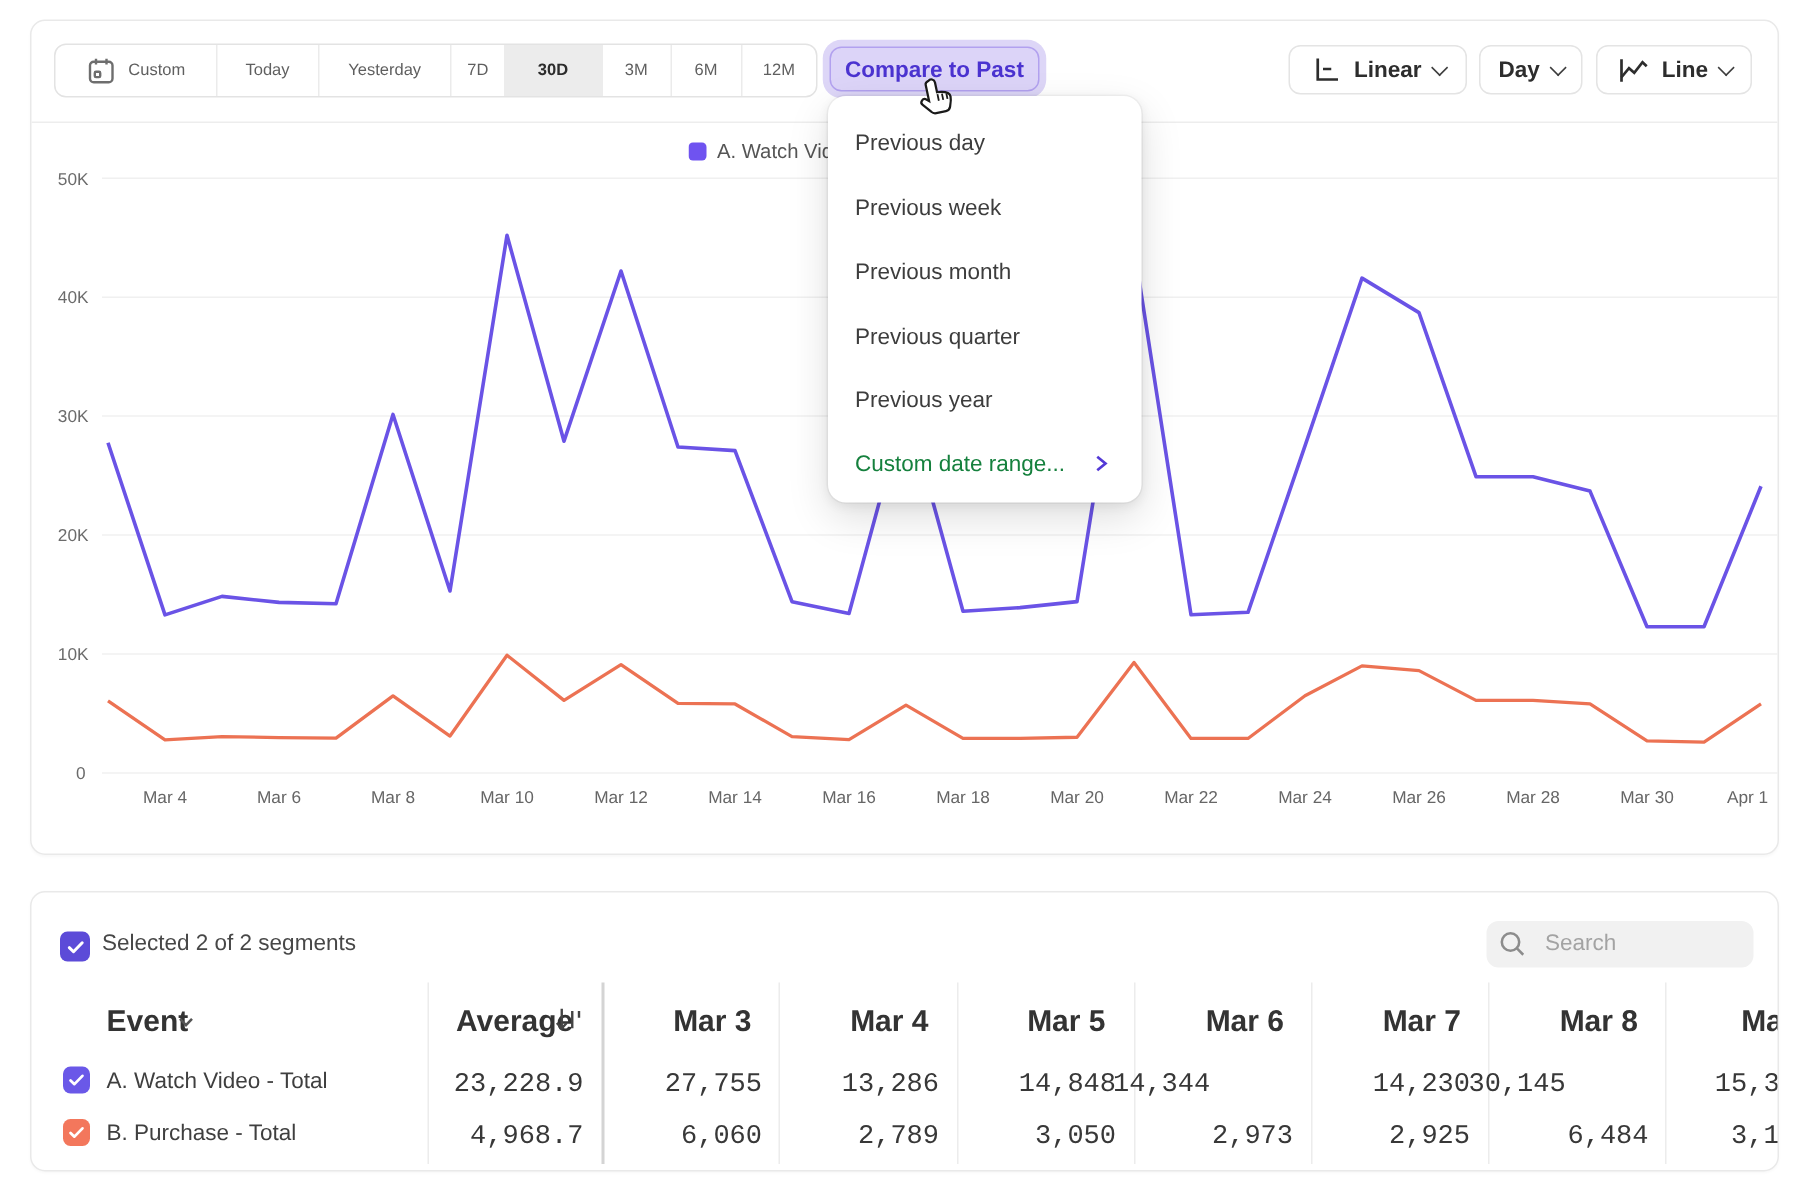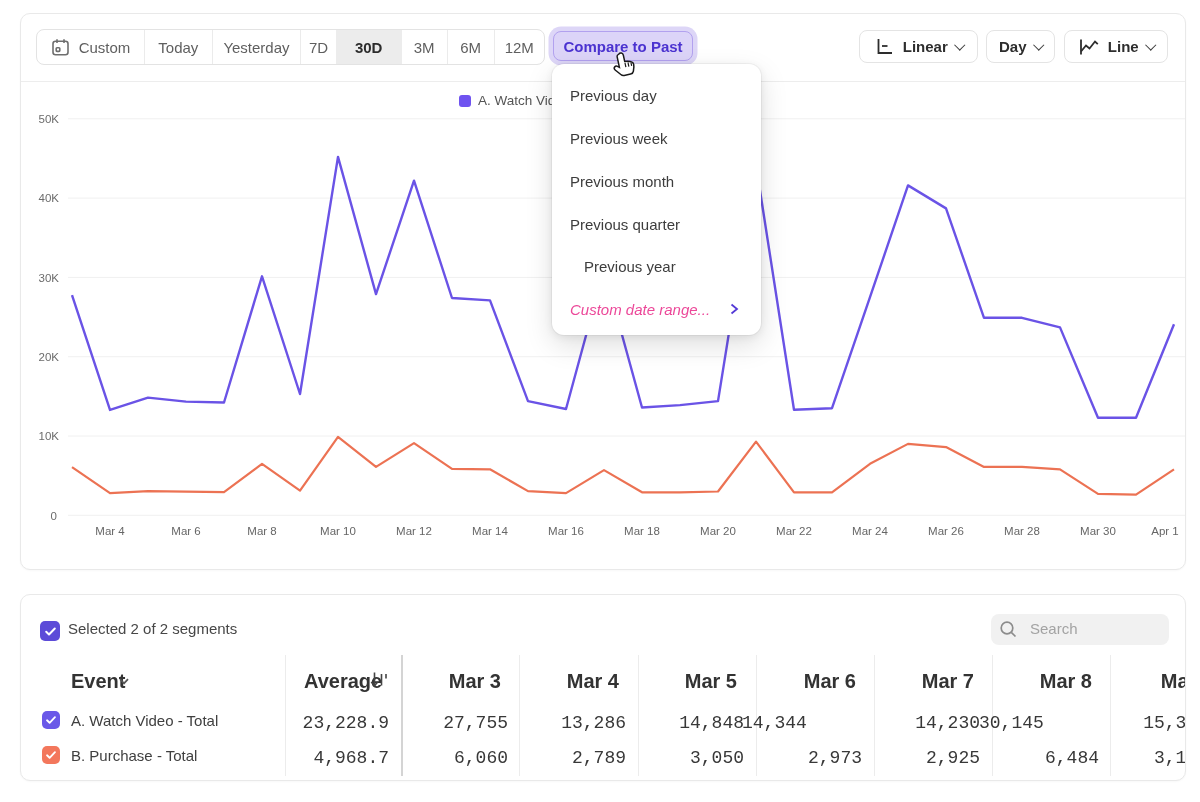--- a/index.html
+++ b/index.html
@@ -1,21 +1,21 @@
 <!DOCTYPE html>
 <html><head>
 <meta charset="utf-8">
 <style>
   * { margin:0; padding:0; box-sizing:border-box; }
   html,body { width:1200px; height:802px; background:#fff; font-family:"Liberation Sans",sans-serif; overflow:hidden; position:relative; }
   .abs { position:absolute; }
   .card { position:absolute; background:#fff; border:1px solid #e9e9e9; border-radius:10px; box-shadow:0 1px 2px rgba(0,0,0,0.03); }
   
   .tb { position:absolute; left:36px; top:29px; width:509px; height:36px; border:1px solid #e3e3e3; border-radius:8px; display:flex; align-items:stretch; overflow:hidden; background:#fff; }
-  .seg { display:flex; align-items:center; justify-content:center; font-size:15px; color:#5f5f5f; border-right:1px solid #ebebeb; }
+  .seg { display:flex; align-items:center; justify-content:center; font-size:11px; color:#5f5f5f; border-right:1px solid #ebebeb; }
   .seg:last-child { border-right:none; }
   .seg.sel { background:#ececec; color:#2c2c2c; font-weight:bold; border-right:none; }
   .btn { position:absolute; border:1px solid #e4e4e4; border-radius:8px; background:#fff; display:flex; align-items:center; justify-content:center; font-size:15px; font-weight:bold; color:#2d2d2d; gap:8px; }
   .chev { width:7.5px; height:7.5px; margin-top:-4px; border-right:1.8px solid #3c3c3c; border-bottom:1.8px solid #3c3c3c; transform:rotate(45deg); display:inline-block; }
   
   .cmp { position:absolute; left:553px; top:31px; width:140px; height:30px; background:#dcd4f8; border:1.5px solid #b2a1ef; border-radius:8px; box-shadow:0 0 0 4.5px #ddd6f7; color:#4b33d0; font-weight:bold; font-size:15px; display:flex; align-items:center; justify-content:center; }
   
   .menu { position:absolute; left:552px; top:64px; width:209px; height:271px; background:#fff; border-radius:12px; box-shadow:0 0 0 1px rgba(0,0,0,0.04), 0 10px 28px rgba(0,0,0,0.13), 0 2px 8px rgba(0,0,0,0.07); z-index:30; }
   .mi { position:absolute; left:18px; font-size:15px; color:#3d3d3d; white-space:nowrap; }
   
@@ -110,22 +110,22 @@
     </svg>
   <span>Line</span>
     <span class="chev"></span>
 </div>
 
 <div class="menu">
   <div class="mi" style="top:23px;">Previous day</div>
   <div class="mi" style="top:66px;">Previous week</div>
   <div class="mi" style="top:109px;">Previous month</div>
   <div class="mi" style="top:152px;">Previous quarter</div>
-  <div class="mi" style="top:194px;margin-left:14px;">Previous year</div>
-  <div class="mi" style="top:237px; color:#ec4899;font-style:italic;">Custom date range...</div>
+  <div class="mi" style="top:194px;">Previous year</div>
+  <div class="mi" style="top:237px; color:#15803d;">Custom date range...</div>
   <svg class="abs" style="left:176px; top:238px;" width="12" height="14" viewBox="0 0 12 14" fill="none" stroke="#5339d6" stroke-width="1.8">
       <path d="M3.5 2.5 L9 7 L3.5 11.5"></path>
     </svg>
 </div>
 
 <svg class="abs" style="left:610px; top:50px; z-index:40; transform:rotate(-12deg);" width="28" height="28" viewBox="0 0 28 28">
   <path d="M11 3.2 c1.7-1.6 4.2-.4 4.2 1.9 v6.6 c3 .3 8.2 1 8.2 4.7 c0 2.6-1 4.7-1.8 6.7 c-.55 1.5-1.7 2.1-3.2 2.1 h-6.6 c-1.3 0-2.3-.55-3.1-1.6 l-4.6-5.6 c-1.8-2.1 1.1-4.8 3.1-3.1 l1.6 1.4 v-11 c0-.9.5-1.7 2.2-2.1 z" fill="#fff" stroke="#1a1a1a" stroke-width="1.5"></path>
   <g stroke="#1a1a1a" stroke-width="1.2">
       <line x1="15.2" y1="13" x2="15.2" y2="17.5"></line>
       <line x1="18.2" y1="13.3" x2="18.2" y2="17.5"></line>

